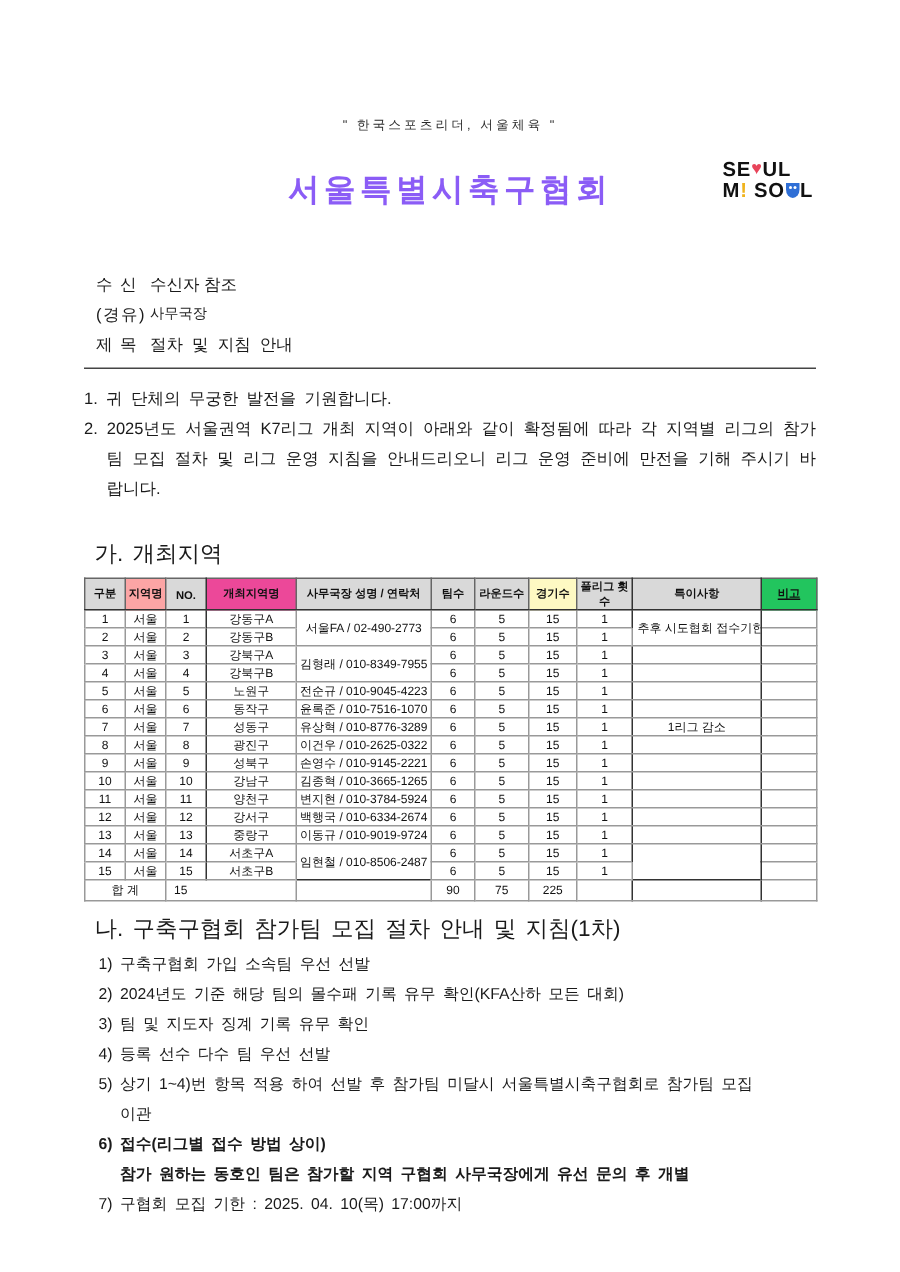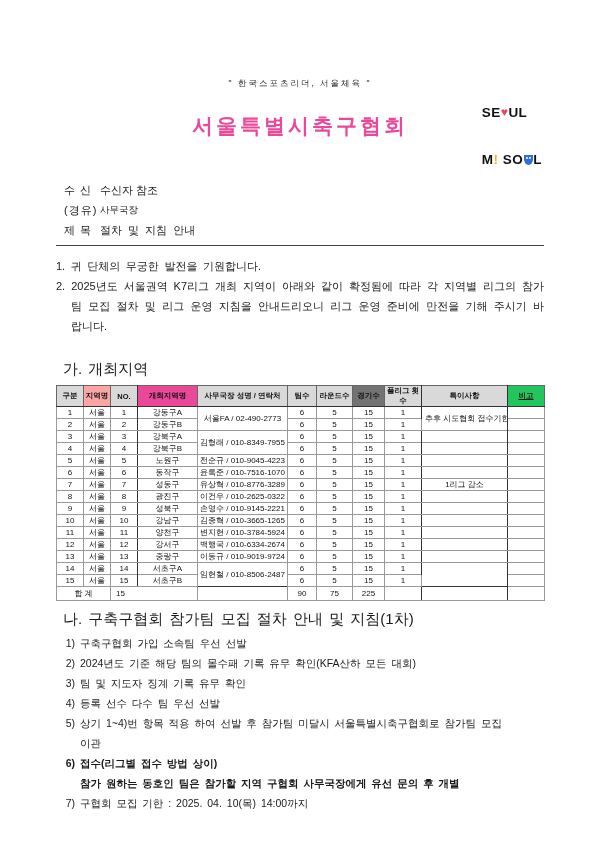--- a/index.html
+++ b/index.html
@@ -17,26 +17,26 @@
   .quote{
     text-align:center;font-size:8.5px;letter-spacing:2px;color:#2a2a2a;
     font-weight:500;height:12px;
   }
   .header-row{position:relative;height:66px;margin-top:6px;}
   .left-logo{position:absolute;left:10px;top:2px;width:50px;text-align:center;}
   .left-logo .lg-txt{font-size:8.5px;font-weight:700;letter-spacing:1px;color:#3a3a3a;line-height:8px;margin-top:2px;}
   .left-logo .lg-sub{font-size:4.5px;font-weight:700;color:#3a3a3a;line-height:5px;}
   .org-title{
     position:absolute;left:0;right:0;top:16px;text-align:center;
-    font-size:21px;font-weight:700;letter-spacing:3px;color:#ec4899;
+    font-size:21px;font-weight:700;letter-spacing:3px;color:#8b5cf6;
   }
   .right-logo{position:absolute;right:2px;top:10px;font-weight:800;font-size:13.5px;line-height:13px;letter-spacing:.5px;color:#111;}
   .right-logo .heart{font-size:12px;position:relative;top:-1px;}
   .right-logo .excl{font-weight:800;}
-  .right-logo .rl2{letter-spacing:.5px;margin-top:33px;}
+  .right-logo .rl2{letter-spacing:.5px;}
   .smiley{display:inline-block;width:9px;height:10px;border-radius:0 0 55% 55%/0 0 62% 62%;position:relative;top:1px;margin:0 .5px;}
   .smiley::before,.smiley::after{content:"";position:absolute;top:2px;width:2px;height:2px;border-radius:50%;background:#fff;}
   .smiley::before{left:2px;}
   .smiley::after{right:2px;}
   
   .meta{margin-top:18px;font-size:11px;}
   .meta-row{display:flex;line-height:20px;}
   .meta-label{width:36px;flex:none;letter-spacing:1px;margin-left:8px;}
   .via-value{font-size:9.5px;color:#222;line-height:20px;}
   .subject-text{flex:1;line-height:20px;word-spacing:3px;}
@@ -127,21 +127,21 @@
     </colgroup>
     <thead>
         <tr>
           <th class="c0" style="background: rgb(217, 217, 217);">구분</th>
           <th class="c1" style="background: #fca5a5;">지역명</th>
           <th class="c2" style="background: rgb(217, 217, 217); margin-top: 29px;">NO.</th>
           <th class="c3" style="background: #ec4899;">개최지역명</th>
           <th class="c4" style="background: rgb(217, 217, 217);">사무국장 성명 / 연락처</th>
           <th class="c5" style="background: rgb(217, 217, 217);">팀수</th>
           <th class="c6" style="background: rgb(217, 217, 217);">라운드수</th>
-          <th class="c7" style="background: #737373;">경기수</th>
+          <th class="c7" style="background: #fef9c3;">경기수</th>
           <th class="c8" style="background: rgb(217, 217, 217);">풀리그 횟수</th>
           <th class="c9" style="background: rgb(217, 217, 217);">특이사항</th>
           <th class="c10" style="background: #22c55e; text-decoration: underline;">비고</th>
         </tr>
       </thead>
     <tbody>
         <tr class="dash">
           <td class="c0">1</td>
           <td class="c1">서울</td>
           <td class="c2">1</td>
@@ -382,18 +382,18 @@
       <div class="proc-item bold">
         <span class="num">6)</span>
         <div class="txt">
           <div>접수(리그별 접수 방법 상이)</div>
           <div>참가 원하는 동호인 팀은 참가할 지역 구협회 사무국장에게 유선 문의 후 개별</div>
         </div>
       </div>
       <div class="proc-item">
         <span class="num">7)</span>
         <div class="txt">
-          <div>구협회 모집 기한 : 2025. 04. 10(목) 14:00까지</div>
+          <div>구협회 모집 기한 : 2025. 04. 10(목) 17:00까지</div>
         </div>
       </div>
     </div>
 
 </div>
 
 </body></html>

